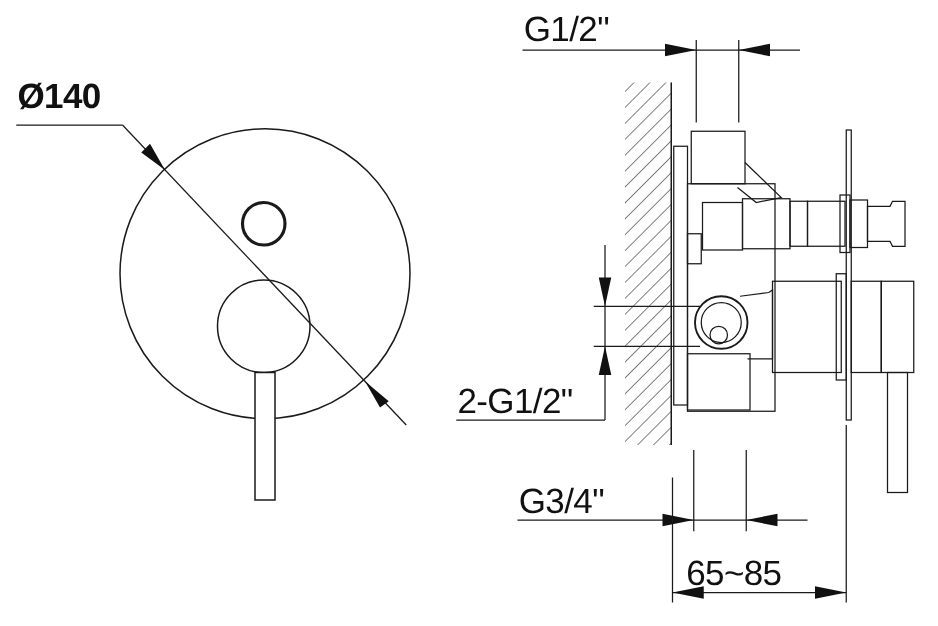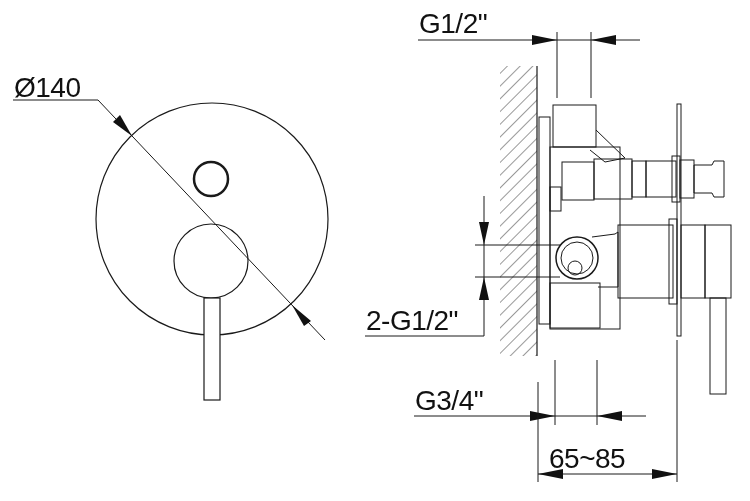--- a/index.html
+++ b/index.html
@@ -83,17 +83,17 @@
     <polygon points="597,416 622,411 622,421" fill="#111" stroke="none"></polygon>
 
     <line x1="538" y1="382" x2="538" y2="482"></line>
     <line x1="677" y1="340" x2="677" y2="482"></line>
     <line x1="538" y1="474" x2="677" y2="474"></line>
     <polygon points="538,474 563,469 563,479" fill="#111" stroke="none"></polygon>
     <polygon points="677,474 652,469 652,479" fill="#111" stroke="none"></polygon>
   </g>
 </svg>
 
-<div class="lbl" style="left:14px; top:74px;">Ø140</div>
+<div class="lbl" style="left:14px; top:63px;font-weight:bold;">Ø140</div>
 <div class="lbl" style="left:419px; top:10px;">G1/2"</div>
 <div class="lbl" style="left:366px; top:307px;">2-G1/2"</div>
 <div class="lbl" style="left:415px; top:387px;">G3/4"</div>
 <div class="lbl" style="left:549px; top:445px;">65~85</div>
 
 </body></html>

